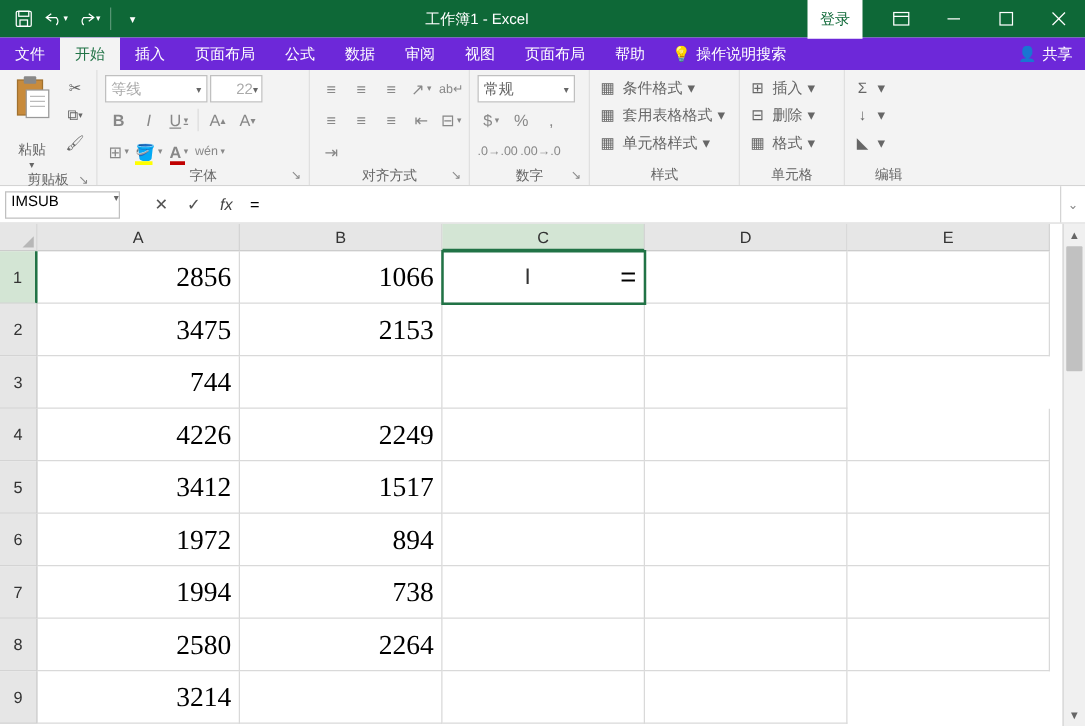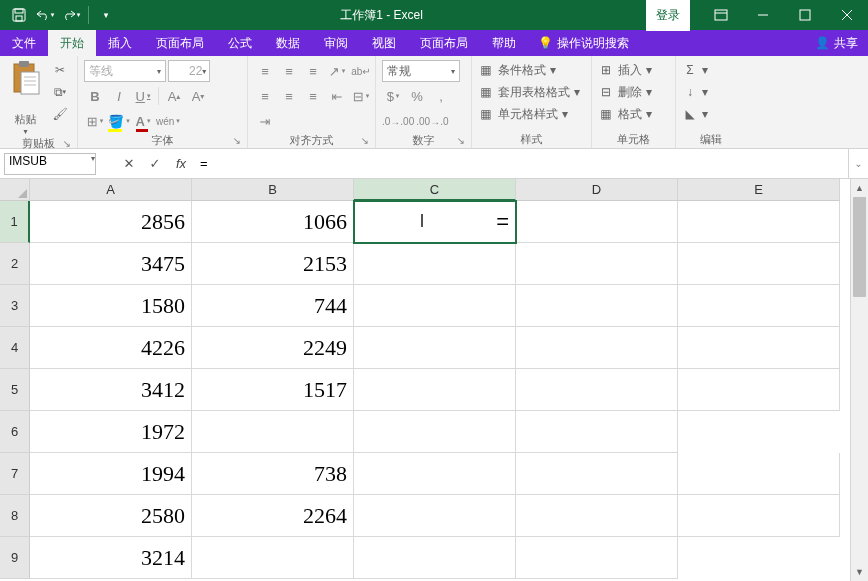--- a/index.html
+++ b/index.html
@@ -395,21 +395,20 @@
     <div class="row">
       <div class="row-h">2</div>
       <div class="cell col-A">3475</div>
       <div class="cell col-B">2153</div>
       <div class="cell col-C"></div>
       <div class="cell col-D"></div>
       <div class="cell col-E"></div>
     </div>
     <div class="row">
       <div class="row-h">3</div>
-      <div class="cell col-A">1580</div>
       <div class="cell col-B">744</div>
       <div class="cell col-C"></div>
       <div class="cell col-D"></div>
       <div class="cell col-E"></div>
     </div>
     <div class="row">
       <div class="row-h">4</div>
       <div class="cell col-A">4226</div>
       <div class="cell col-B">2249</div>
       <div class="cell col-C"></div>
@@ -420,20 +419,21 @@
       <div class="row-h">5</div>
       <div class="cell col-A">3412</div>
       <div class="cell col-B">1517</div>
       <div class="cell col-C"></div>
       <div class="cell col-D"></div>
       <div class="cell col-E"></div>
     </div>
     <div class="row">
       <div class="row-h">6</div>
       <div class="cell col-A">1972</div>
+      <div class="cell col-B">894</div>
       <div class="cell col-C"></div>
       <div class="cell col-D"></div>
       <div class="cell col-E"></div>
     </div>
     <div class="row">
       <div class="row-h">7</div>
       <div class="cell col-A">1994</div>
       <div class="cell col-B">738</div>
       <div class="cell col-C"></div>
       <div class="cell col-D"></div>

